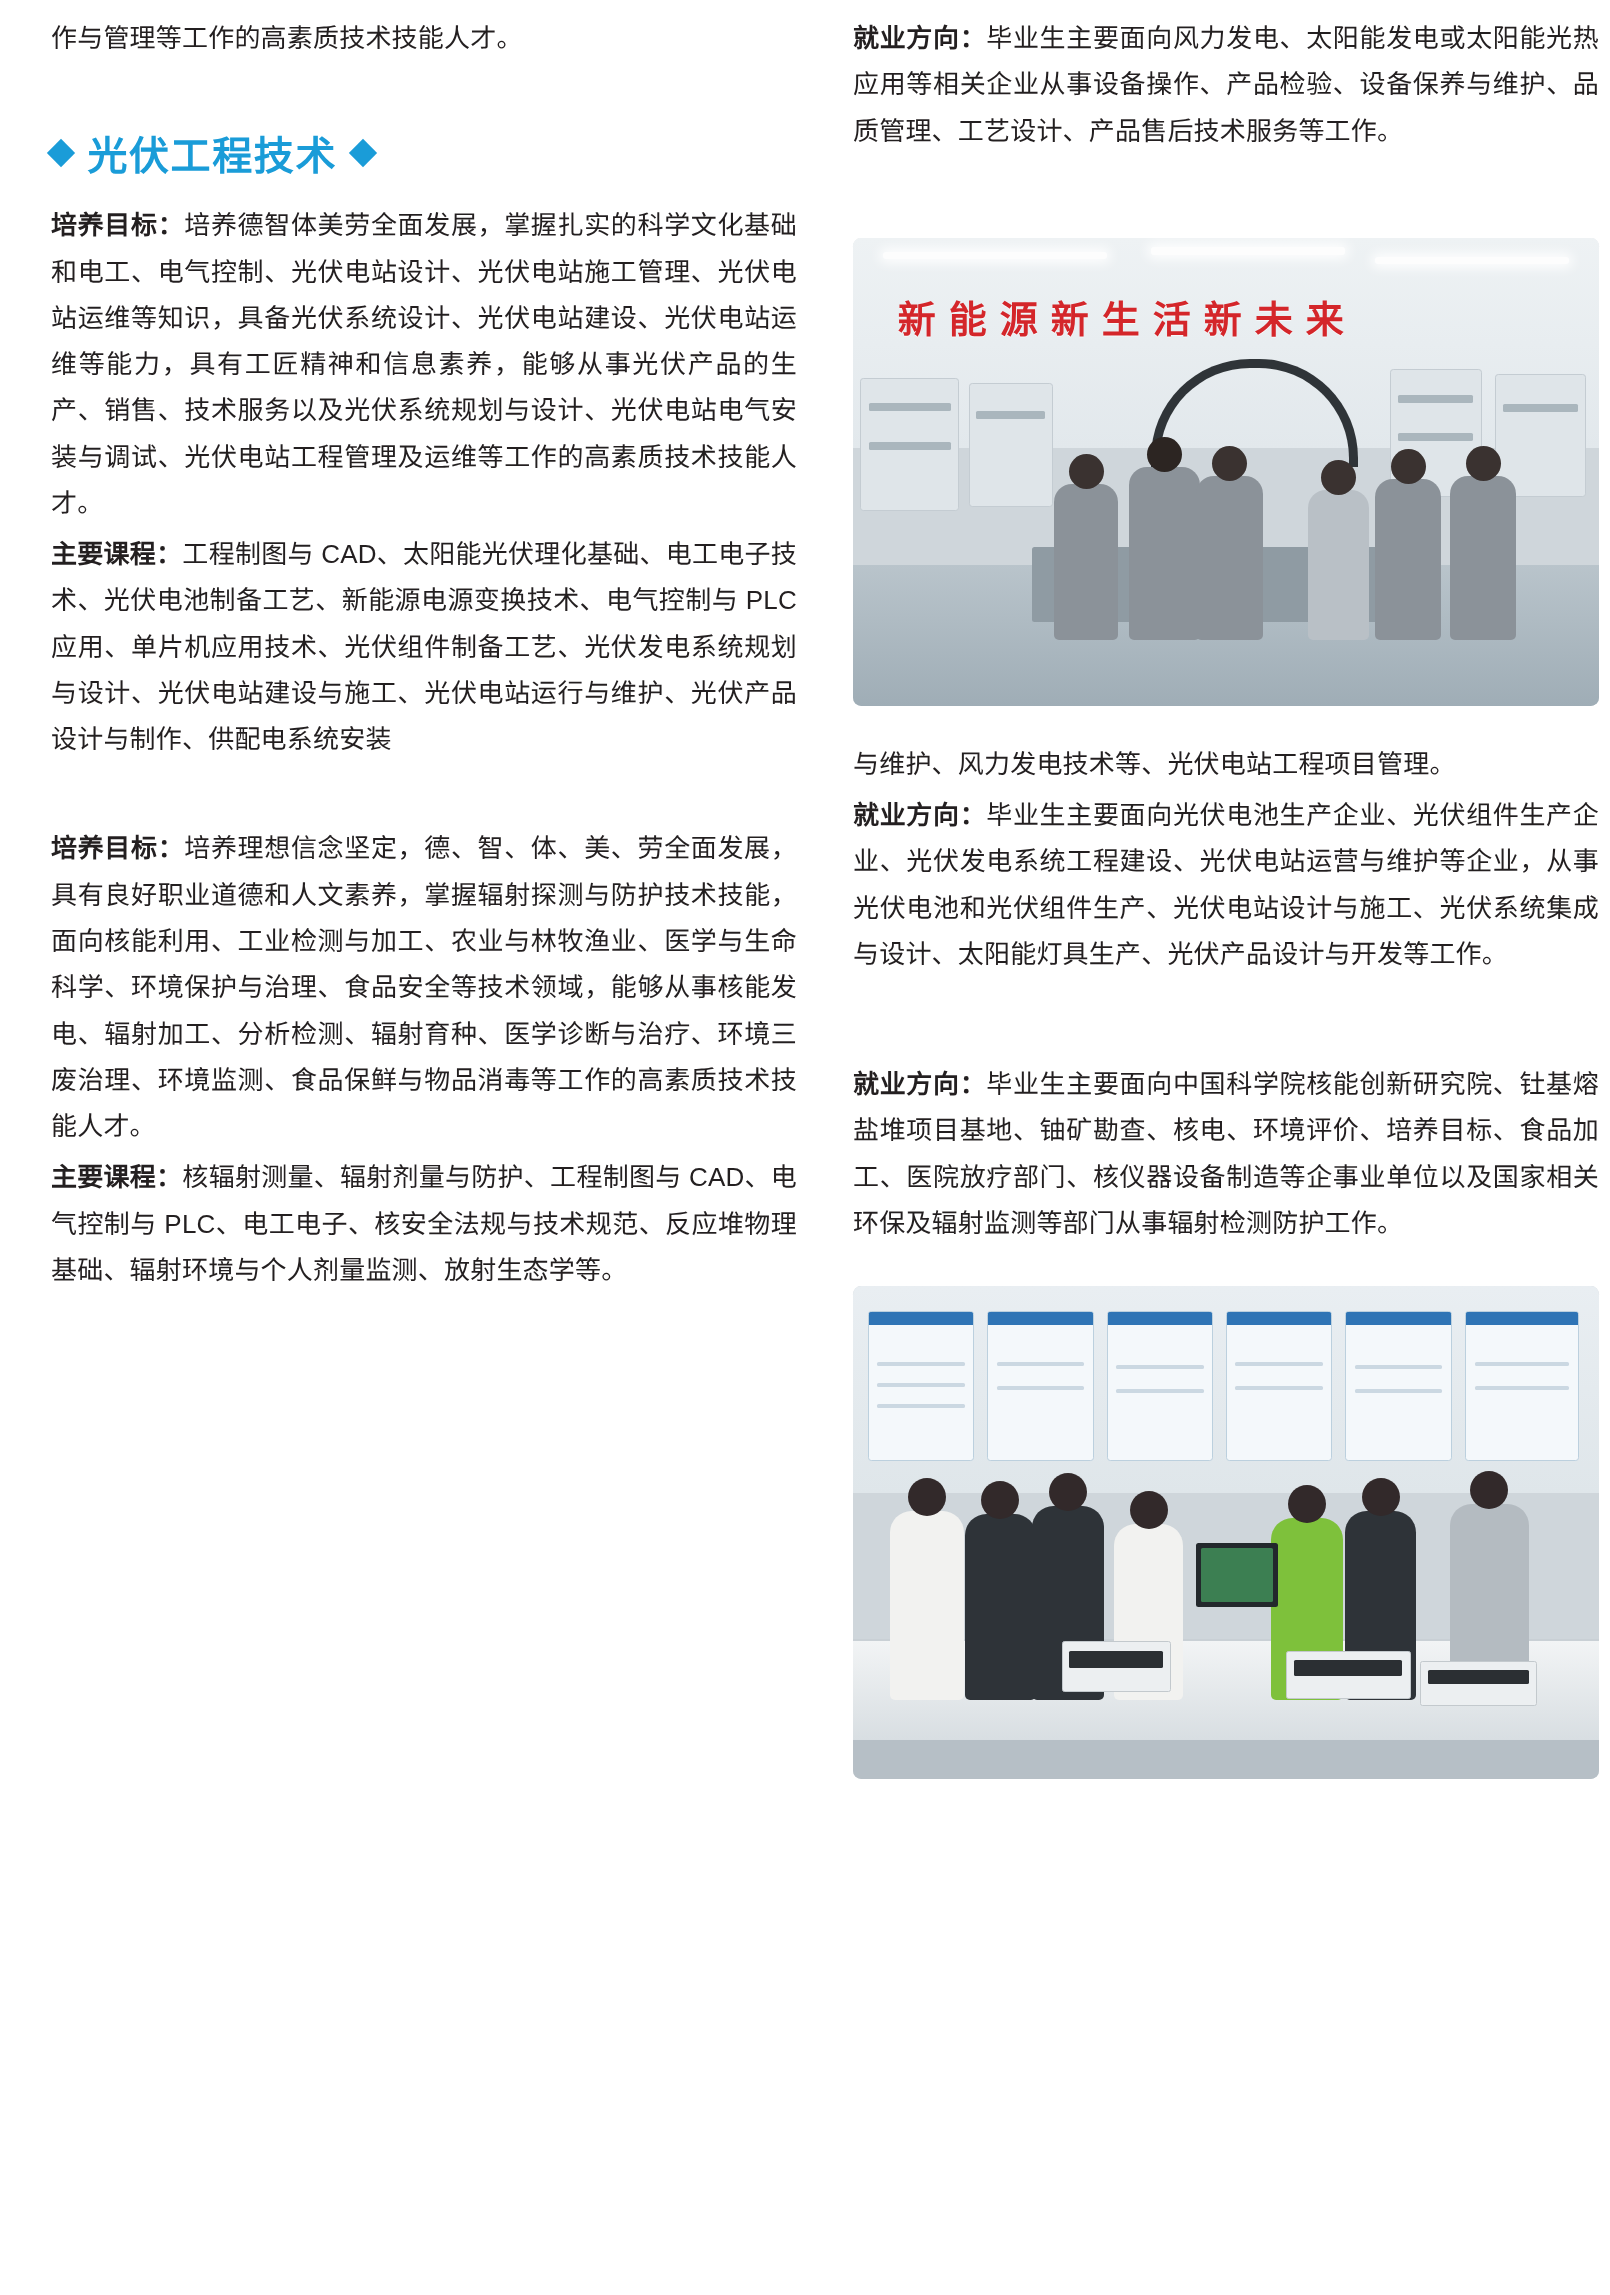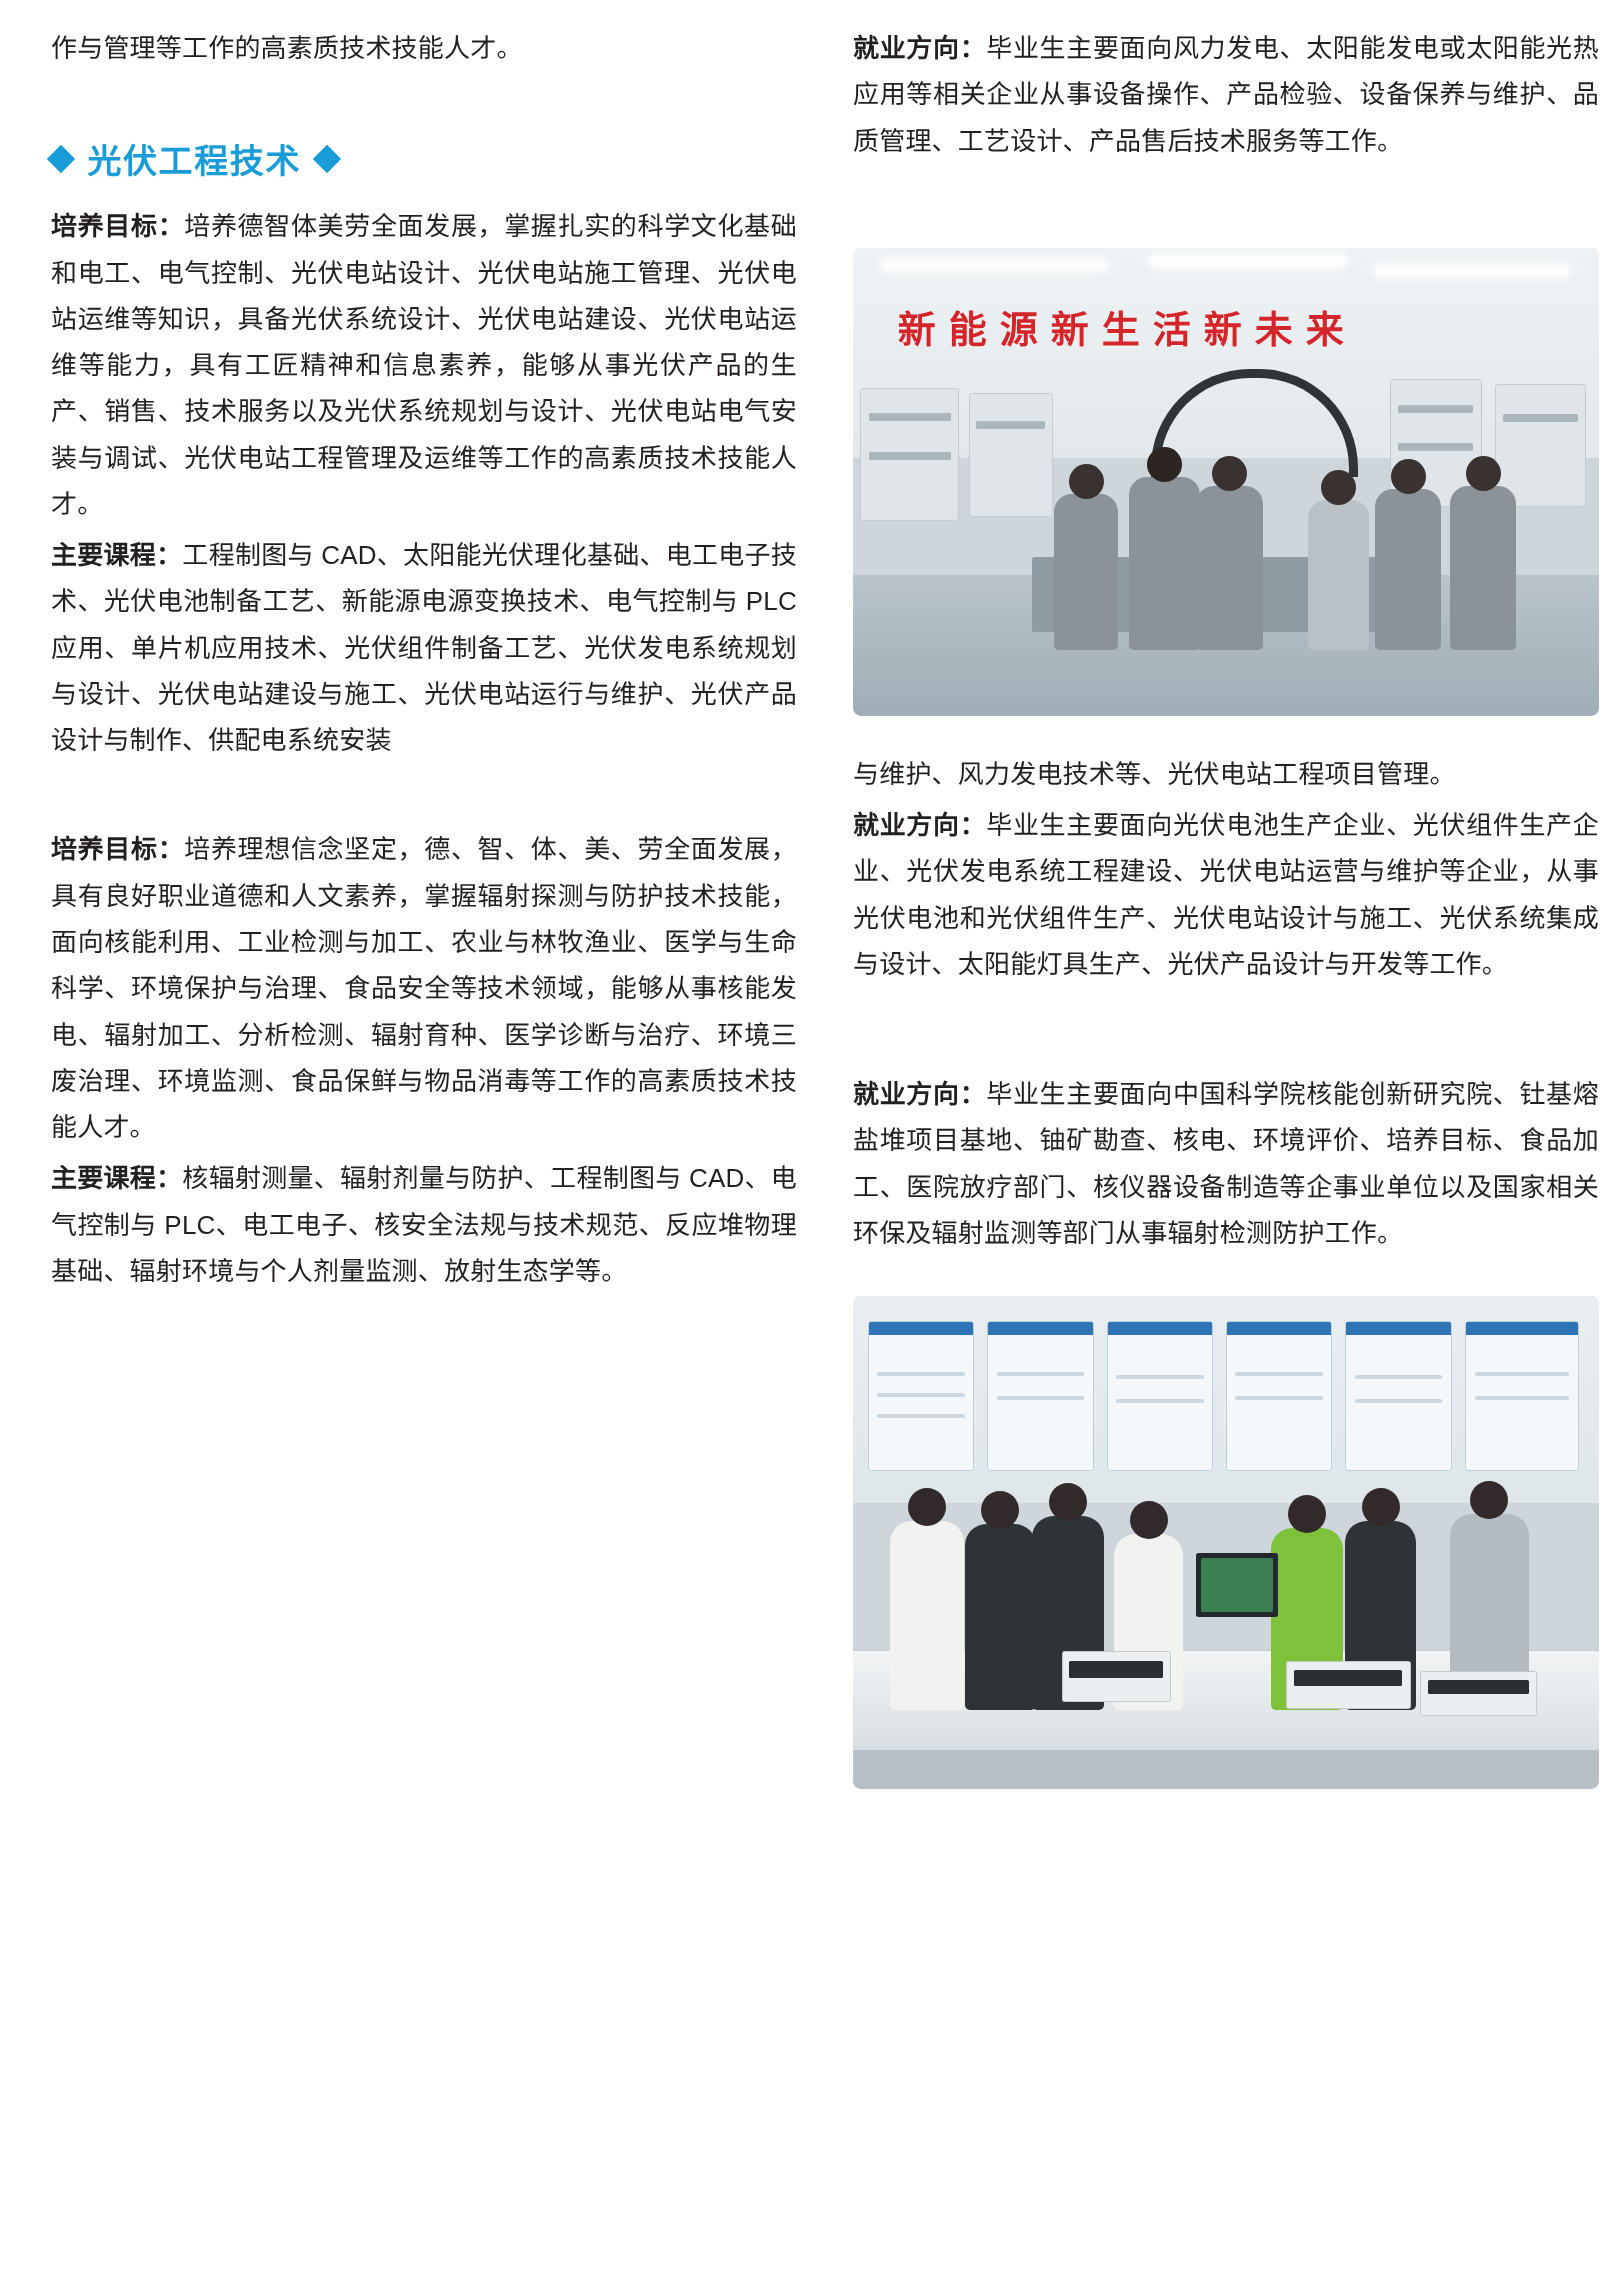--- a/index.html
+++ b/index.html
@@ -11,21 +11,21 @@
     width: 1611px;
     background: #ffffff;
     font-family: "Liberation Sans", "DejaVu Sans", sans-serif;
     color: #231f20;
   }
   .page {
     position: relative;
     width: 1573px;
     min-height: 2295px;
     box-sizing: border-box;
-    padding: 25px 51px 33px 51px;
+    padding: 15px 51px 33px 51px;
   }
   .columns {
     display: flex;
     flex-direction: row;
     gap: 56px;
     align-items: flex-start;
   }
   .col {
     width: 746px;
     flex: 0 0 746px;
@@ -56,21 +56,21 @@
     margin: 0 0 20px 0;
   }
   .diamond {
     width: 20px;
     height: 20px;
     background: #1a9cd8;
     transform: rotate(45deg);
     flex: 0 0 20px;
   }
   .heading-text {
-    font-size: 34px;
+    font-size: 40px;
     font-weight: bold;
     color: #1a9cd8;
     letter-spacing: 1.6px;
     white-space: nowrap;
     font-family: Liberation Mono, monospace;
   }
 
   
   .photo {
     width: 746px;

